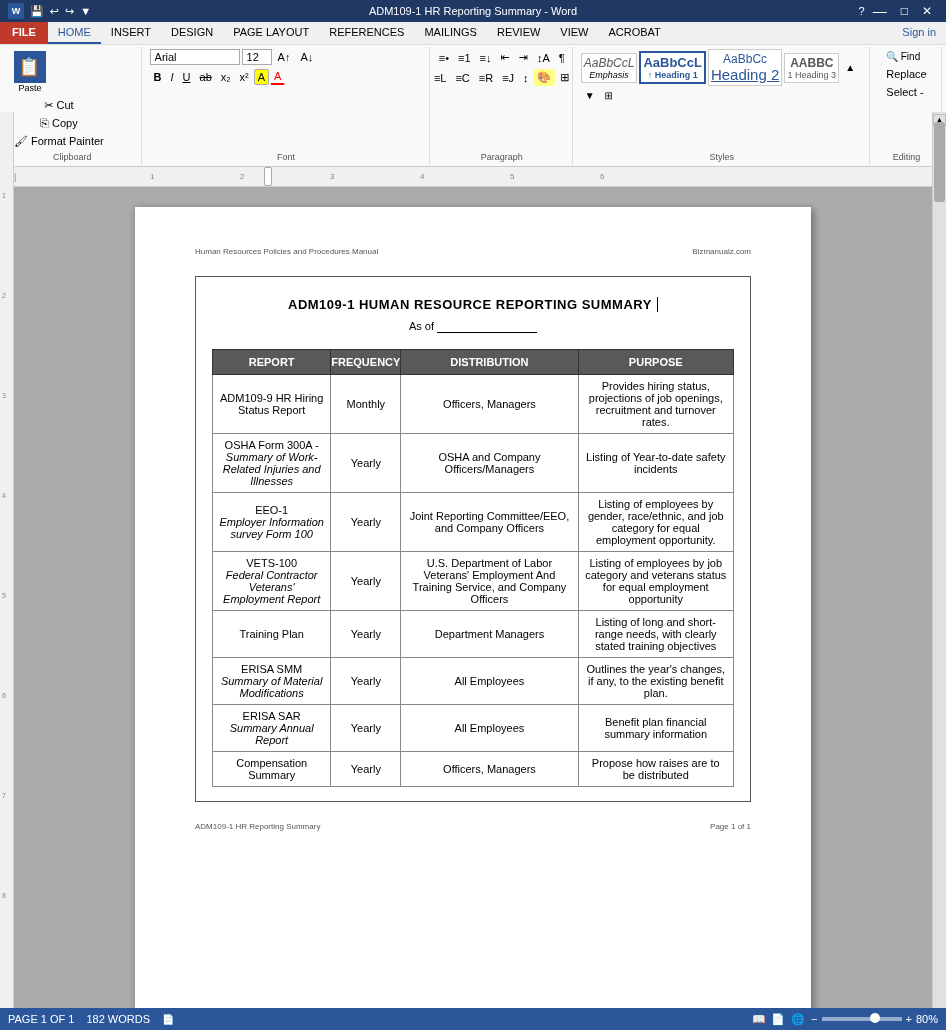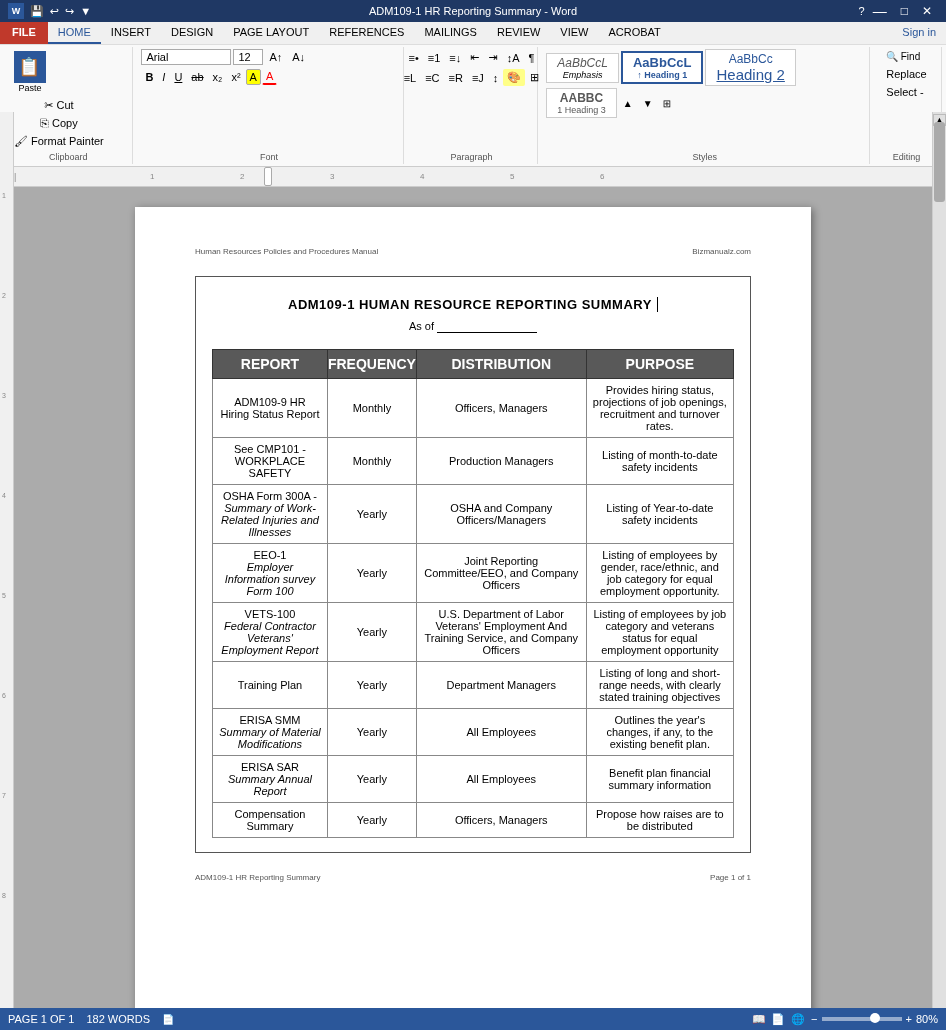--- a/index.html
+++ b/index.html
@@ -109,21 +109,21 @@
     .underline-btn { text-decoration: underline; }
 
     
     .styles-preview {
       display: flex;
       align-items: center;
       gap: 2px;
     }
     .style-item {
       border: 1px solid #ccc;
-      padding: 2px 10px;
+      padding: 2px 2px;
       font-size: 11px;
       cursor: pointer;
       background: white;
       min-width: 55px;
       text-align: center;
     }
     .style-item.active { border-color: #2b579a; border-width: 2px; }
     .style-heading1 { font-size: 12px; color: #2b579a; font-weight: bold; }
     .style-heading2 { font-size: 11px; color: #2b579a; }
     .style-heading3 { font-size: 11px; color: #595959; }
@@ -199,21 +199,21 @@
       width: 100%;
       border-collapse: collapse;
       font-size: 10px;
     }
     .report-table th {
       background: #595959;
       color: white;
       text-align: center;
       padding: 6px 0;
       border: 1px solid #333;
-      font-size: 14px;
+      font-size: 11px;
       font-weight: bold;
     }
     .report-table td {
       border: 1px solid #888;
       padding: 5px 6px;
       vertical-align: middle;
       font-size: 11px;
     }
     .report-table td.center { text-align: center; }
     .mixed-cell .normal { font-style: normal; }
@@ -475,26 +475,20 @@
         </thead>
         <tbody>
 
           <tr>
             <td style="text-align:center;">ADM109-9 HR Hiring Status Report</td>
             <td class="center">Monthly</td>
             <td class="center">Officers, Managers</td>
             <td class="center">Provides hiring status, projections of job openings, recruitment and turnover rates.</td>
           </tr>
 
-          <tr>
-            <td style="text-align:center;">See CMP101 - WORKPLACE SAFETY</td>
-            <td class="center">Monthly</td>
-            <td class="center">Production Managers</td>
-            <td class="center">Listing of month-to-date safety incidents</td>
-          </tr>
 
           <tr>
             <td class="mixed-cell" style="text-align:center;">
               <span class="normal">OSHA Form 300A -</span><br>
               <span class="italic">Summary of Work-Related Injuries and Illnesses</span>
             </td>
             <td class="center">Yearly</td>
             <td class="center">OSHA and Company Officers/Managers</td>
             <td class="center">Listing of Year-to-date safety incidents</td>
           </tr>

